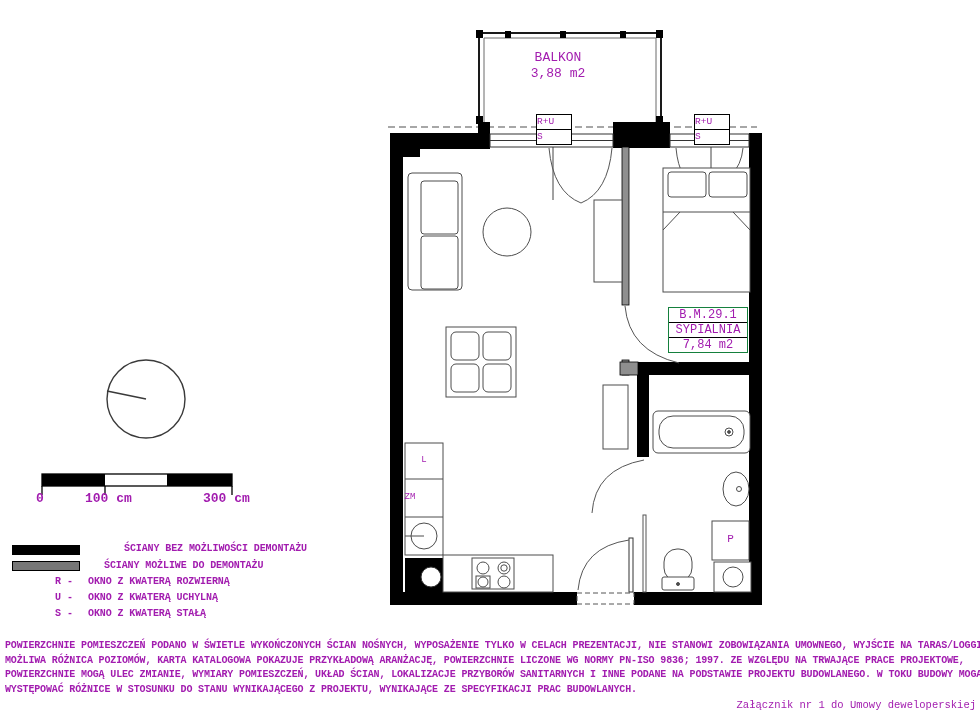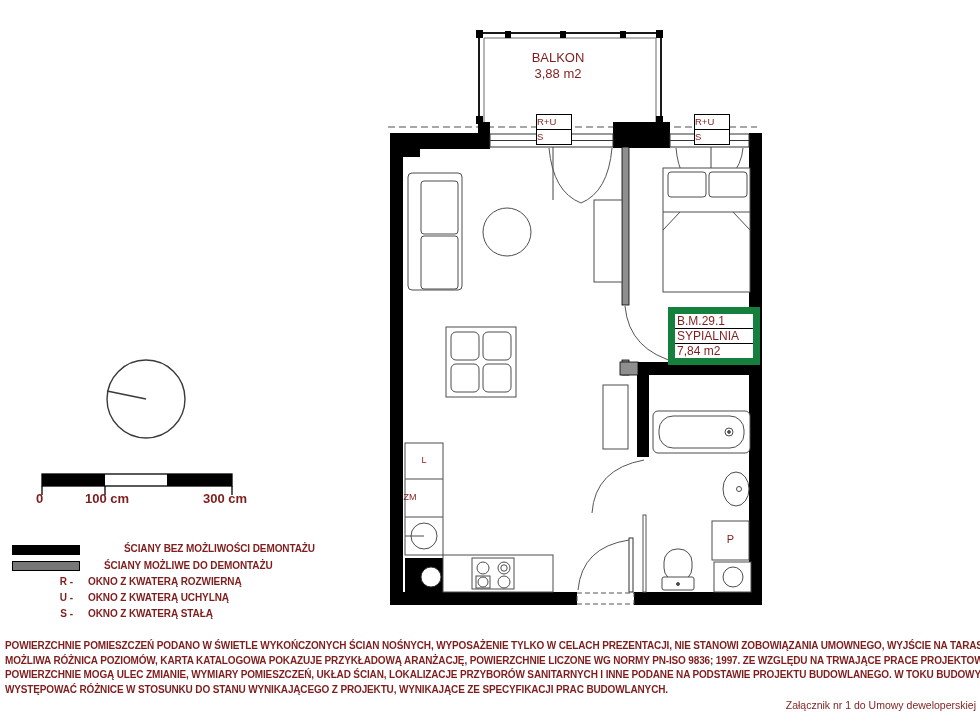--- a/index.html
+++ b/index.html
@@ -1,21 +1,21 @@
 <!DOCTYPE html>
 <html><head>
 <meta charset="utf-8">
 <style>
   html,body{margin:0;padding:0;background:#fff;}
   .canvas{position:relative;width:980px;height:721px;background:#fff;overflow:hidden;
-          font-family:Liberation Sans, sans-serif;color:#7f1d1d;}
+          font-family:Liberation Mono, monospace;color:#a21caf;}
   svg{position:absolute;left:0;top:0;}
   .txt{position:absolute;white-space:nowrap;}
   .center{text-align:center;}
-  .rlabel{position:absolute;background:#fff;border:7px solid #15803d;font-size:12px;line-height:14px;}
+  .rlabel{position:absolute;background:#fff;border:1px solid #15803d;font-size:12px;line-height:14px;text-align:center;}
   .rrow{border-bottom:1px solid #000;padding:0 2px;white-space:nowrap;}
   .rrow.last{border-bottom:none;}
   .rubox{position:absolute;background:#fff;border:1px solid #000;font-size:9.5px;line-height:14px;text-align:left;width:34px;margin-top:28px;}
   .rurow{border-bottom:1px solid #000;}
   .rurow.last{border-bottom:none;}
   .lswatch{position:absolute;}
   .llabel{position:absolute;font-size:10px;font-weight:bold;white-space:nowrap;letter-spacing:-0.1px;}
   .lcode{position:absolute;font-size:10px;font-weight:bold;width:28px;text-align:right;}
   .scalelbl{position:absolute;font-size:13px;font-weight:bold;}
   .disc{position:absolute;left:5px;top:639px;font-size:10px;font-weight:bold;line-height:14.5px;

